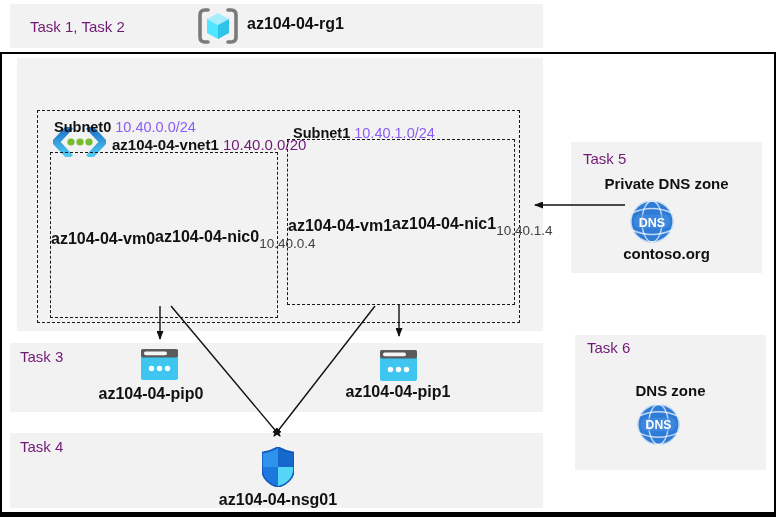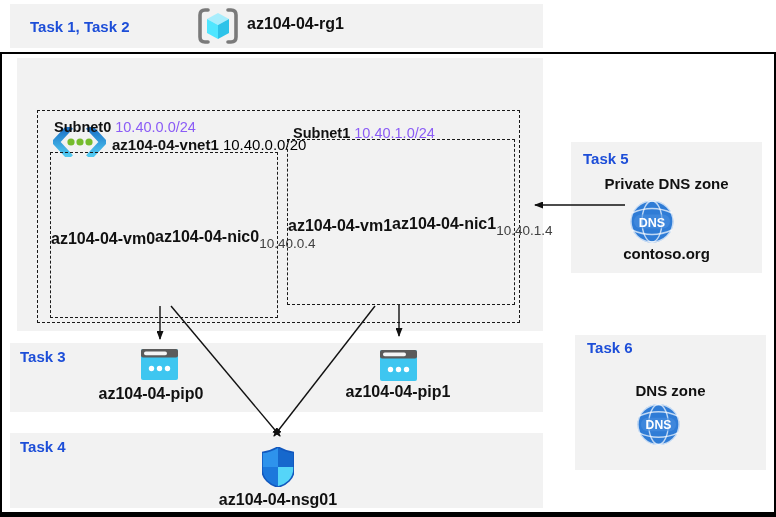--- a/index.html
+++ b/index.html
@@ -2,40 +2,40 @@
 <html><head>
 <meta charset="utf-8">
 <style>
   html,body{margin:0;padding:0;background:#fff;}
   #canvas{
     position:relative;width:776px;height:517px;background:#ffffff;
     font-family:"Liberation Sans", sans-serif;color:#1a1a1a;overflow:hidden;
   }
   .abs{position:absolute;}
   .gray-box{background:#f2f2f2;}
-  .task-label{font-weight:bold;font-size:15px;color:#1d4ed8;}
+  .task-label{font-weight:normal;font-size:15px;color:#701a75;}
   .res-label{font-weight:bold;font-size:16px;color:#111;white-space:nowrap;}
   .sec-text{font-weight:normal;font-size:13.5px;color:#3f3f3f;white-space:nowrap;}
   .big-label{font-weight:bold;font-size:15px;color:#111;white-space:nowrap;}
   .ctr{text-align:center;}
 
   
   #outer-frame{left:0;top:52px;width:772px;height:458px;border:2px solid #000;border-bottom-width:7px;}
 
   
   #header-band{left:10px;top:4px;width:533px;height:44px;}
   #header-task{left:20px;top:14px;}
   #rg-icon{left:197px;top:7px;}
   #rg-name{left:247px;top:15px;}
 
   
   #vnet-box{left:17px;top:58px;width:526px;height:273px;}
   #vnet-icon{left:36px;top:69px;}
   #vnet-title{left:95px;top:78px;font-size:15px;}
-  #vnet-title .cidr{font-weight:normal;color:#000000;}
+  #vnet-title .cidr{font-weight:normal;color:#701a75;}
 
   #subnets-boundary{left:20px;top:52px;width:481px;height:211px;border:1px dashed #1a1a1a;}
   .subnet-label{font-size:14.5px;}
   .subnet-label .cidr{font-weight:normal;color:#8b5cf6;}
   #subnet0-label{left:16px;top:8px;}
   #subnet1-label{left:255px;top:14px;}
   .node-box{border:1px dashed #1a1a1a;width:226px;height:164px;
     display:flex;align-items:center;}
   #subnet0-nodes{left:12px;top:41px;}
   #subnet1-nodes{left:249px;top:28px;}

